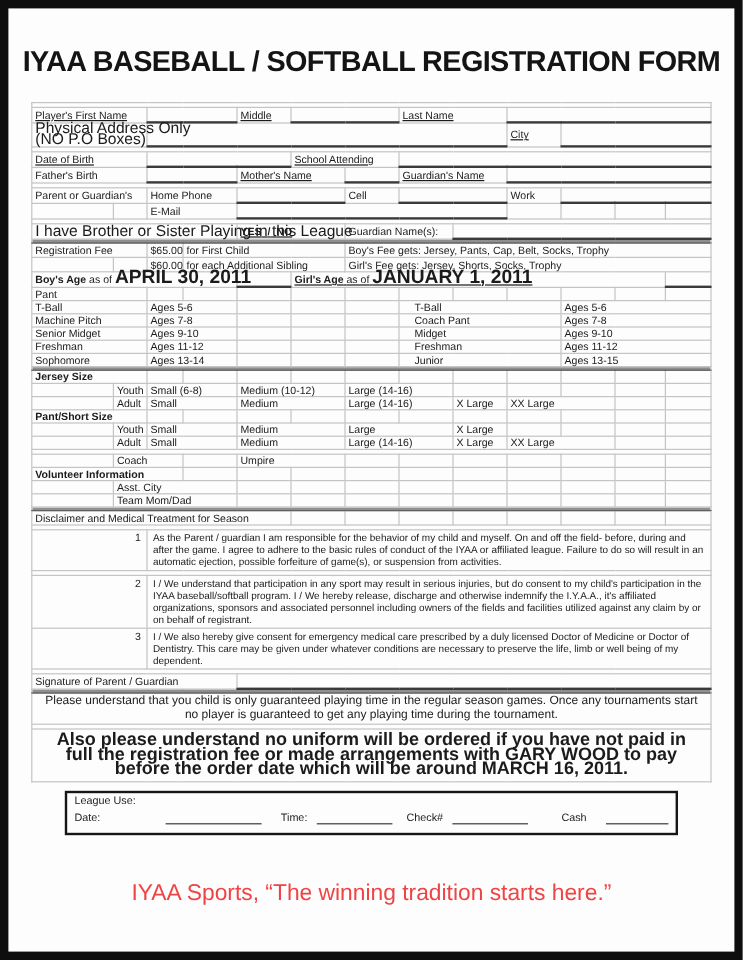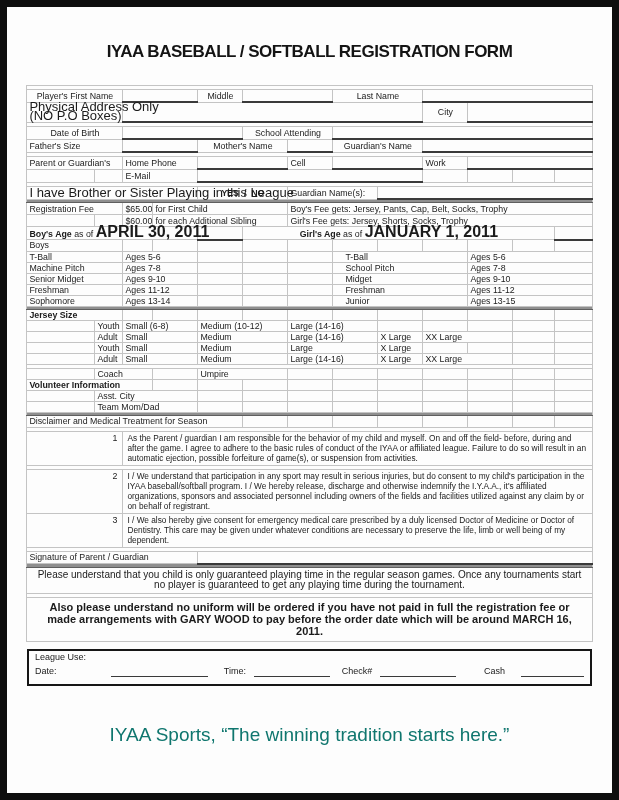--- a/index.html
+++ b/index.html
@@ -4,52 +4,52 @@
 <style>
   html,body { margin:0; padding:0; background:#ffffff; }
   .page {
     width:619px; height:800px; box-sizing:border-box;
     border:7px solid #0e0e0e; background:#fdfdfd;
     font-family:"Liberation Sans", sans-serif; color:#1b1b1b;
     overflow:hidden; position:relative;
   }
   .title {
     margin:30px 8px 0; text-align:center;
-    font-size:17px; font-weight:700; letter-spacing:-0.5px; color:#141414;
+    font-size:24px; font-weight:700; letter-spacing:-0.5px; color:#141414;
     line-height:30px; white-space:nowrap;
   }
   table.form {
     width:565px; margin:18px auto 0; border-collapse:collapse; table-layout:fixed;
   }
   td {
     border:1px solid #c4c4c4; font-size:8.8px; line-height:10px; height:10px;
     padding:0 2px; white-space:nowrap; overflow:visible; vertical-align:middle;
   }
   tr.ra td { height:11px; }
   tr.tall td { height:18px; }
   tr.sp td { height:3px; padding:0; }
   tr.sep td { background:#8f8f8f; border-top:1px solid #5f5f5f; border-bottom:1px solid #5f5f5f; height:2px; padding:0; }
   td.fill { border-bottom:2px solid #3a3a3a; }
-  td.c { text-align:center; }
+  td.c { text-align:left;text-decoration:underline; }
   .b { font-weight:bold;margin-top:21px; }
   td.q { font-size:13px; }
   td.num { text-align:right; vertical-align:top; padding:1px 5px 0 0; }
   td.para { white-space:normal; font-size:8.3px; line-height:10px; padding:1px 3px 2px 4px; height:auto; }
   td.addr { text-align:right; line-height:8.6px; font-size:13px; }
   td.ind { padding-left:12px; }
   .bigdate { font-size:16px; font-weight:bold; }
   td.notice  { white-space:normal; text-align:center; font-size:10px; line-height:10.5px; padding:2px 10px; height:auto; }
-  td.notice2 { white-space:normal; text-align:center; font-weight:bold; font-size:11px; line-height:12px; padding:3px 16px 4px; height:auto; }
+  td.notice2 { white-space:normal; text-align:center; font-weight:bold; font-size:15px; line-height:12px; padding:3px 16px 4px; height:auto; }
   .league {
-    width:565px; margin:7px auto 0; border:2px solid #161616; box-sizing:border-box;
+    width:511px; margin:7px auto 0; border:2px solid #161616; box-sizing:border-box;
     padding:1px 6px 7px; font-size:9px; line-height:11px;
   }
   .league .row2 { display:flex; align-items:flex-end; margin-top:3px; }
   .wline { border-bottom:1.5px solid #3a3a3a; height:8px; display:inline-block; }
-  .footer { text-align:center; font-size:19px; color:#0f766e; margin-top:38px; }
+  .footer { text-align:center; font-size:19px; color:#ef4444; margin-top:38px; }
 </style>
 </head>
 <body>
 
 <div class="page">
 
   <div class="title">IYAA BASEBALL / SOFTBALL REGISTRATION FORM</div>
 
   <table class="form">
     <colgroup>
@@ -97,21 +97,21 @@
         </tr>
 
     <tr class="ra">
       <td colspan="2" class="c">Date of Birth</td>
       <td colspan="3" class="fill"></td>
       <td colspan="2" class="c">School Attending</td>
       <td colspan="6" class="fill"></td>
     </tr>
 
     <tr class="ra">
-      <td colspan="2">Father's Size</td>
+      <td colspan="2">Father's Birth</td>
       <td colspan="2" class="fill"></td>
       <td colspan="2" class="c">Mother's Name</td>
       <td class="fill"></td>
       <td colspan="2" class="c">Guardian's Name</td>
       <td colspan="4" class="fill"></td>
     </tr>
 
     <tr class="sp">
           <td colspan="13"></td>
         </tr>
@@ -168,21 +168,21 @@
     </tr>
 
     <tr class="ra">
       <td colspan="4"><b>Boy's Age</b> <span>as of</span> <span class="bigdate">APRIL 30, 2011</span></td>
       <td class="fill"></td>
       <td colspan="7" class="c"><b>Girl's Age</b> <span>as of</span> <span class="bigdate">JANUARY 1, 2011</span></td>
       <td class="fill"></td>
     </tr>
 
     <tr>
-      <td colspan="2">Boys</td>
+      <td colspan="2">Pant</td>
       <td></td>
           <td></td>
           <td></td>
           <td></td>
           <td></td>
           <td></td>
           <td></td>
           <td></td>
           <td></td>
           <td></td>
@@ -197,21 +197,21 @@
           <td></td>
       <td colspan="3" class="ind">T-Ball</td>
       <td colspan="3">Ages 5-6</td>
     </tr>
     <tr>
       <td colspan="2">Machine Pitch</td>
       <td colspan="2">Ages 7-8</td>
       <td></td>
           <td></td>
           <td></td>
-      <td colspan="3" class="ind">School Pitch</td>
+      <td colspan="3" class="ind">Coach Pant</td>
       <td colspan="3">Ages 7-8</td>
     </tr>
     <tr>
       <td colspan="2">Senior Midget</td>
       <td colspan="2">Ages 9-10</td>
       <td></td>
           <td></td>
           <td></td>
       <td colspan="3" class="ind">Midget</td>
       <td colspan="3">Ages 9-10</td>
@@ -267,20 +267,34 @@
     </tr>
     <tr>
       <td></td>
       <td>Adult</td>
       <td colspan="2">Small</td>
       <td colspan="2">Medium</td>
       <td colspan="2">Large (14-16)</td>
       <td>X Large</td>
       <td colspan="2">XX Large</td>
       <td></td>
+          <td></td>
+    </tr>
+    <tr>
+      <td colspan="2" class="b">Pant/Short Size</td>
+      <td></td>
+          <td></td>
+          <td></td>
+          <td></td>
+          <td></td>
+          <td></td>
+          <td></td>
+          <td></td>
+          <td></td>
+          <td></td>
           <td></td>
     </tr>
     <tr>
       <td></td>
       <td>Youth</td>
       <td colspan="2">Small</td>
       <td colspan="2">Medium</td>
       <td colspan="2">Large</td>
       <td>X Large</td>
       <td></td>

